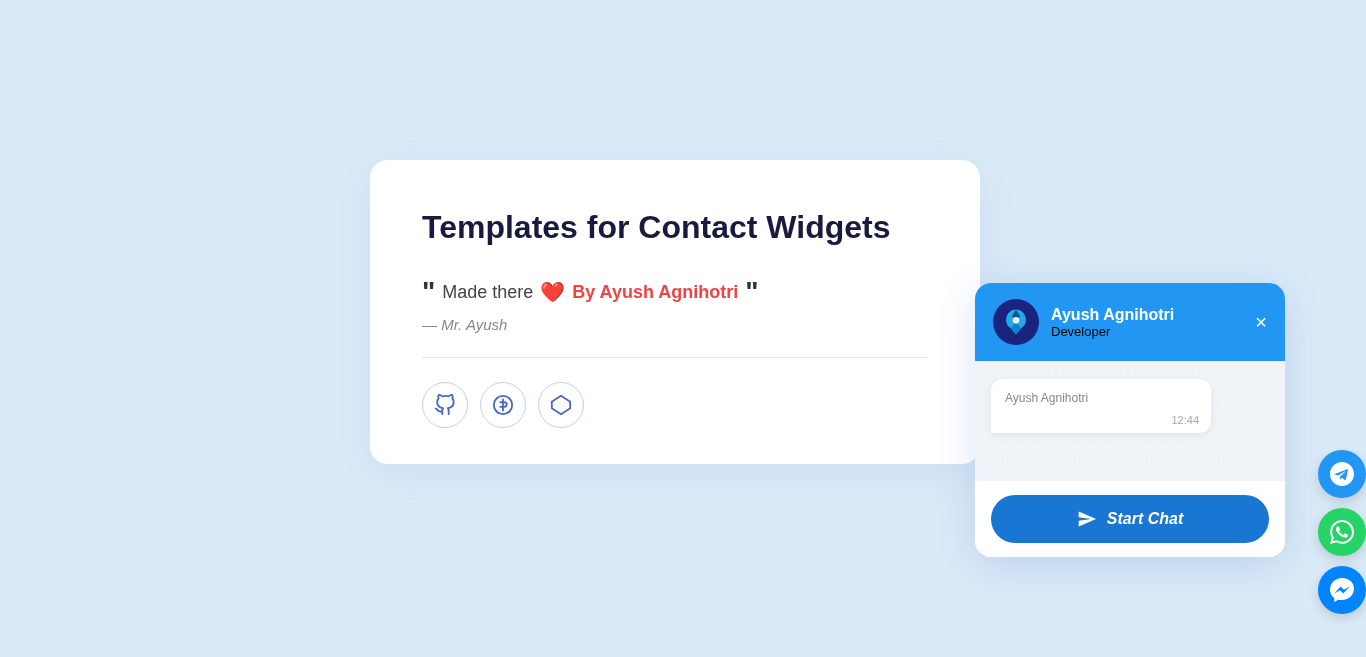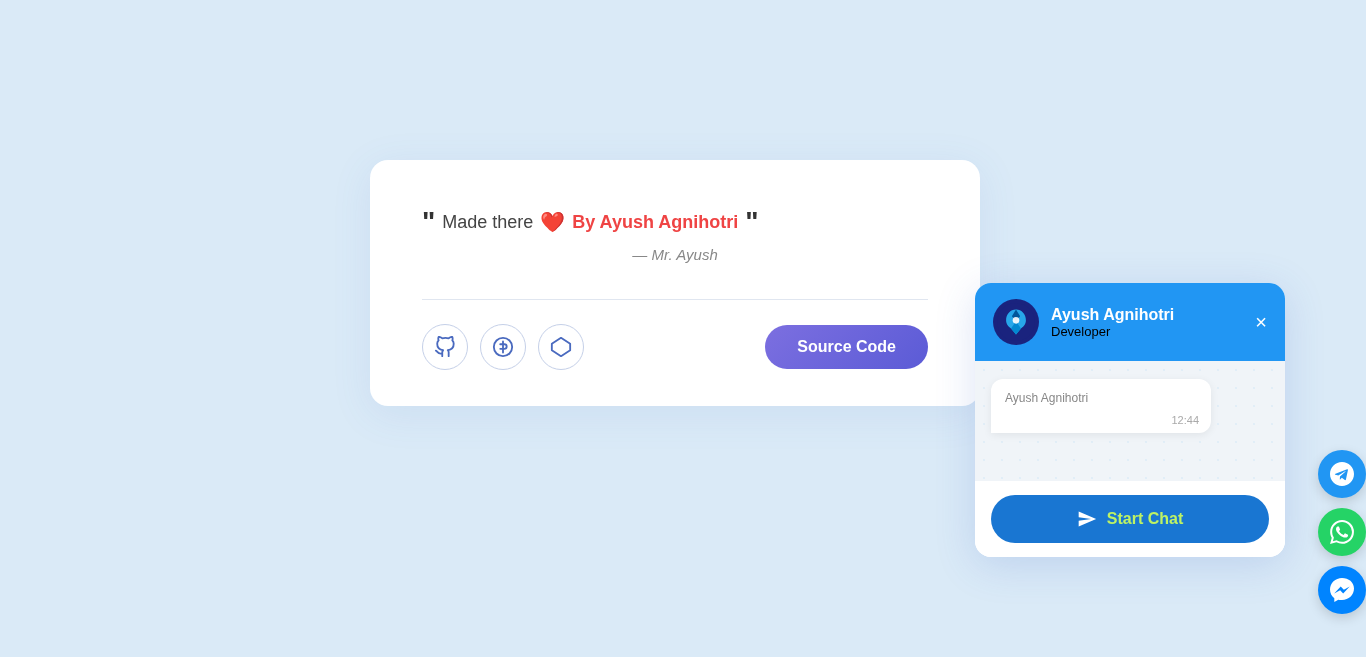--- a/index.html
+++ b/index.html
@@ -61,25 +61,25 @@
       font-size: 20px;
     }
 
     .author-link {
       color: #ef4444;
       font-weight: 700;
       text-decoration: none;
     }
 
     .card-author {
-      text-align: center;
+      text-align: left;
       color: #888;
       font-style: italic;
       font-size: 15px;
-      margin-bottom: 36px;
+      margin-bottom: 24px;
     }
 
     .card-divider {
       border: none;
       border-top: 1px solid #e0e6f0;
       margin-bottom: 24px;
     }
 
     .card-footer {
       display: flex;
@@ -226,32 +226,33 @@
     }
 
     .chat-footer {
       background: #fff;
       padding: 14px 16px;
     }
 
     .start-chat-btn {
       width: 100%;
       background: #1976d2;
-      color: #bef264;
+      color: #ffffff;
       border: none;
       border-radius: 28px;
       padding: 14px;
       font-size: 16px;
       font-weight: 700;
       cursor: pointer;
       display: flex;
       align-items: center;
       justify-content: center;
       gap: 10px;
       transition: background 0.2s;
+      font-style: italic;
     }
 
     
     .social-btns {
       position: absolute;
       right: 0;
       top: 450px;
       display: flex;
       flex-direction: column;
       gap: 10px;
@@ -277,20 +278,21 @@
     
     .avatar-logo {
       width: 38px;
       height: 38px;
     }
   </style>
 </head>
 <body>
 
 <div class="main-card">
+  <div class="card-title">Templates for Contact Widgets</div>
 
   <div class="card-quote">
     <span class="quote-open">"</span>
     <span>Made there</span>
     <span class="heart">❤️</span>
     <span>
       <a class="author-link">By Ayush Agnihotri</a>
     </span>
     <span class="quote-close">"</span>
   </div>
@@ -312,21 +314,20 @@
           <path d="M12 6v12M9 9h4.5a2.5 2.5 0 0 1 0 5H9"></path>
         </svg>
       </button>
       <button class="icon-btn" title="Portfolio">
         <svg width="22" height="22" viewBox="0 0 24 24" fill="none" stroke="#4a6abf" stroke-width="2" stroke-linecap="round" stroke-linejoin="round">
           <polygon points="12 2 22 8.5 22 15.5 12 22 2 15.5 2 8.5 12 2"></polygon>
         </svg>
       </button>
     </div>
 
-    <button class="source-code-btn">Source Code</button>
   </div>
 </div>
 
 <div class="chat-widget">
   <div class="chat-header">
     <div class="chat-header-left">
       <div class="chat-avatar">
         <svg class="avatar-logo" viewBox="0 0 46 46" fill="none" xmlns="http://www.w3.org/2000/svg">
           <circle cx="23" cy="23" r="23" fill="#1a237e"></circle>
           <path d="M23 8 C16 8 11 14 11 21 C11 26 14 29 17 31 L23 38 L29 31 C32 29 35 26 35 21 C35 14 30 8 23 8Z" fill="#29b6f6" opacity="0.9"></path>

